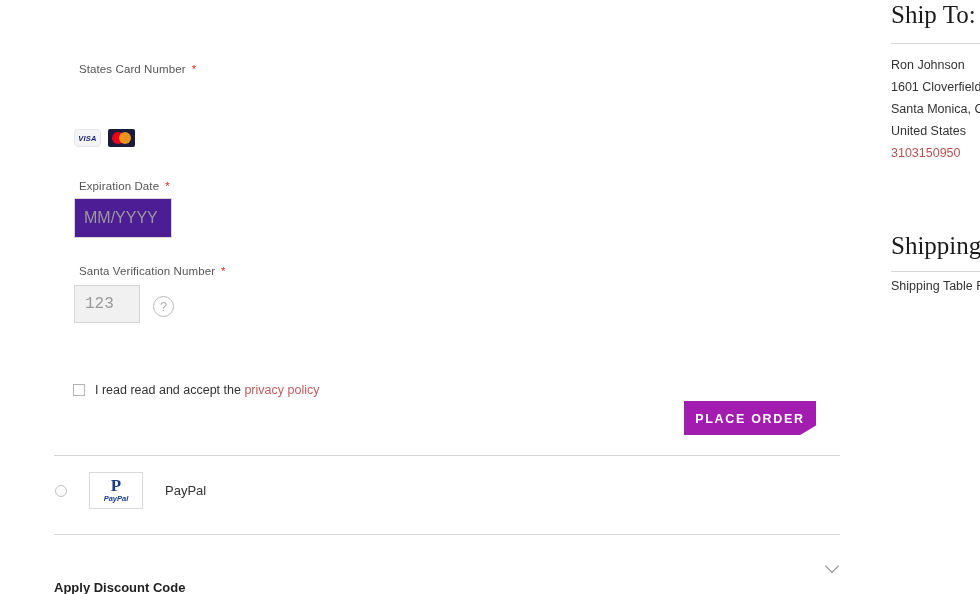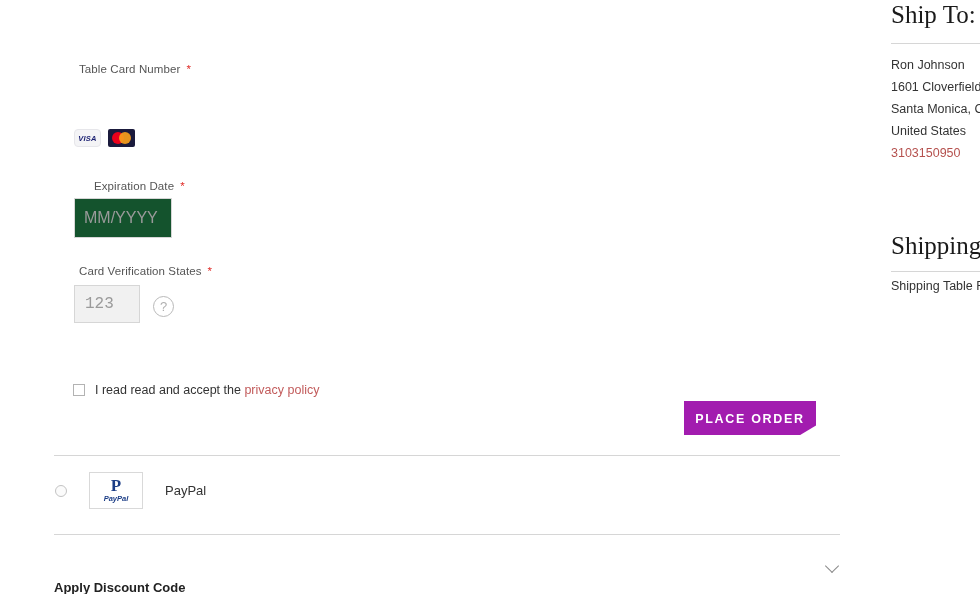--- a/index.html
+++ b/index.html
@@ -61,25 +61,25 @@
     color: #1a1f71; letter-spacing: .2px; font-family: "Liberation Sans", sans-serif;
   }
   .mc-logo {
     width: 27px; height: 18px; background: #1a1a3c; border-radius: 2px;
     position: relative; overflow: hidden;
   }
   .mc-logo .c1 { position: absolute; left: 4px; top: 3px; width: 12px; height: 12px; border-radius: 50%; background: #eb001b; }
   .mc-logo .c2 { position: absolute; left: 11px; top: 3px; width: 12px; height: 12px; border-radius: 50%; background: #f79e1b; opacity: .92; }
 
   
-  .exp-label { position: absolute; left: 94px; top: 179px; }
+  .exp-label { position: absolute; left: 79px; top: 179px; }
   .exp-input {
     position: absolute; left: 74px; top: 198px;
     width: 98px; height: 40px;
-    background: #14532d; border: 1px solid #d6d6d6;
+    background: #4c1d95; border: 1px solid #d6d6d6;
     display: flex; align-items: center; padding-left: 9px;
   }
   .exp-input span { font-size: 16px; color: #9a9a9a; }
 
   
   .cvn-label { position: absolute; left: 79px; top: 264px; }
   .cvn-input {
     position: absolute; left: 74px; top: 285px;
     width: 66px; height: 38px;
     background: #f1f1f1; border: 1px solid #d6d6d6;
@@ -166,21 +166,21 @@
   .ship-method { position: absolute; left: 7px; top: 279px; font-size: 12.5px; color: #333333; white-space: nowrap; }
 </style>
 </head>
 <body>
 
 <div class="page">
 
   <div class="main-col">
 
     <div class="field-label cc-label">
-      <span>Table Card Number</span><span class="req-star">*</span>
+      <span>States Card Number</span><span class="req-star">*</span>
     </div>
 
 
     <div class="brand-row">
       <span class="visa-logo">
         <span>VISA</span>
       </span>
       <span class="mc-logo">
         <span class="c1"></span>
           <span class="c2"></span>
@@ -188,21 +188,21 @@
     </div>
 
     <div class="field-label exp-label">
       <span>Expiration Date</span><span class="req-star">*</span>
     </div>
     <div class="exp-input">
       <span>MM/YYYY</span>
     </div>
 
     <div class="field-label cvn-label">
-      <span>Card Verification States</span><span class="req-star">*</span>
+      <span>Santa Verification Number</span><span class="req-star">*</span>
     </div>
     <div class="cvn-input">
       <span>123</span>
     </div>
     <div class="cvn-help">?</div>
 
     <div class="privacy-row">
       <span class="pp-check"></span>
       <span class="pp-text">
         <span>I read read and accept the</span>

